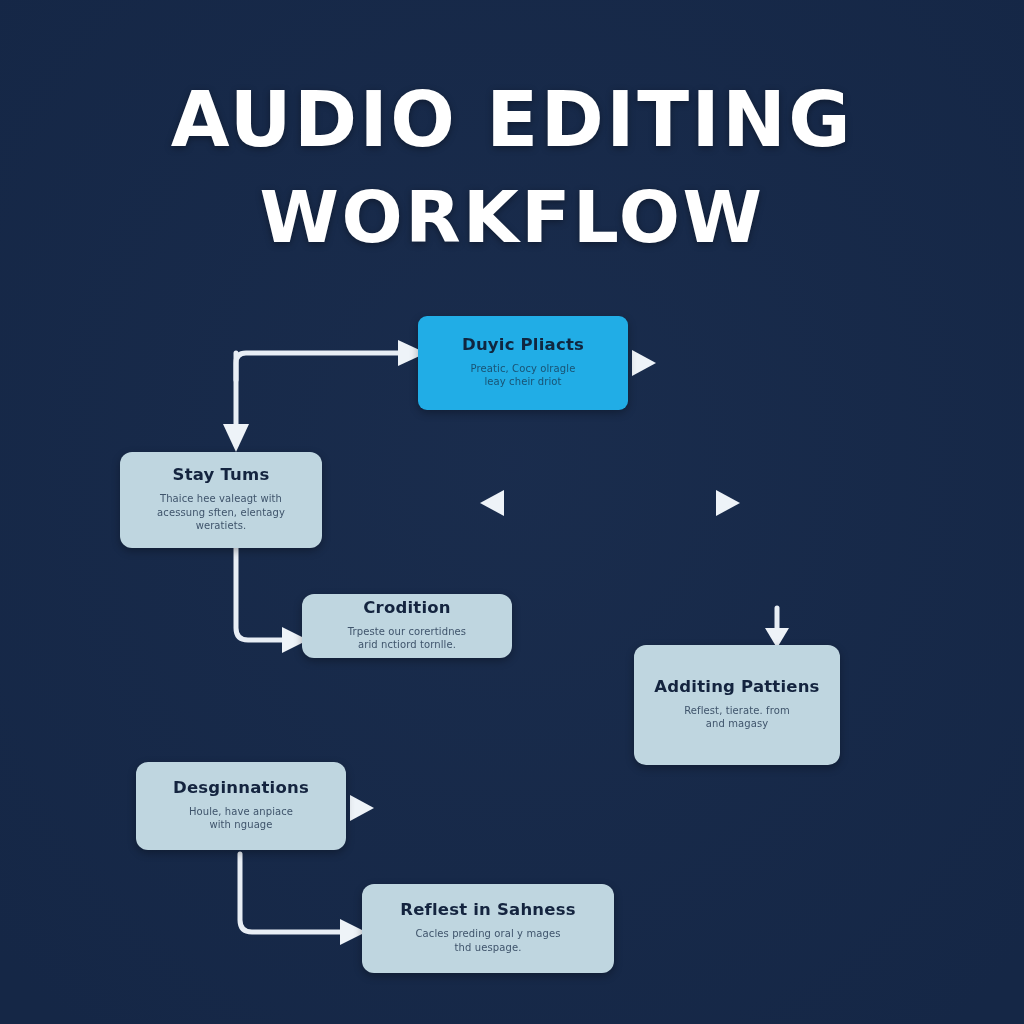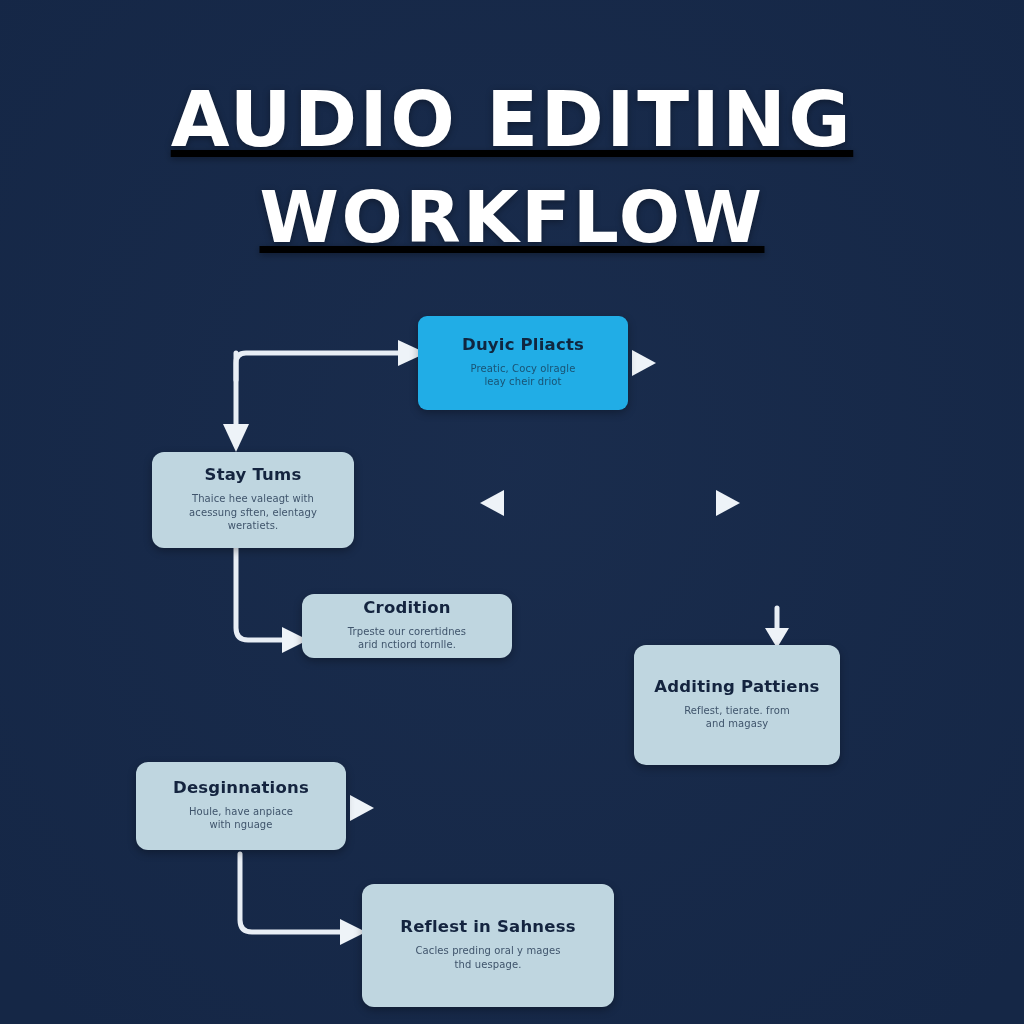--- a/index.html
+++ b/index.html
@@ -31,21 +31,20 @@
   }
 
   
   .title-block {
     position: absolute;
     left: 0;
     top: 70px;
     width: 1024px;
     text-align: center;
     z-index: 5;
-    text-decoration: underline;
   }
   .title-line {
     display: block;
     color: #ffffff;
     font-family: "DejaVu Sans", sans-serif;
     font-weight: bold;
     font-size: 76px;
     line-height: 1.32;
     letter-spacing: 2.5px;
     text-shadow: 0 2px 7px rgba(0,0,0,0.35);
@@ -101,26 +100,26 @@
     color: #3f546b;
     line-height: 1.38;
     letter-spacing: 0.1px;
   }
   .node.accent .node-desc {
     color: #195374;
   }
 
   
   #node-duyic-pliacts   { left: 418px; top: 316px; width: 210px; height: 94px; }
-  #node-stay-tums       { left: 152px; top: 452px; width: 202px; height: 96px; }
+  #node-stay-tums       { left: 120px; top: 452px; width: 202px; height: 96px; }
   #node-repoaraitiont   { left: 510px; top: 455px; width: 202px; height: 96px; }
   #node-crodition       { left: 302px; top: 594px; width: 210px; height: 64px; }
   #node-additing-pattiens { left: 634px; top: 645px; width: 206px; height: 120px; }
   #node-desginnations   { left: 136px; top: 762px; width: 210px; height: 88px; }
-  #node-reflest-sahness { left: 362px; top: 884px; width: 252px; height: 123px; }
+  #node-reflest-sahness { left: 362px; top: 884px; width: 252px; height: 89px; }
 </style>
 </head>
 <body>
 
 <div id="canvas">
 
   <div class="title-block">
     <span class="title-line l1">AUDIO EDITING</span>
     <span class="title-line l2">WORKFLOW</span>
   </div>

